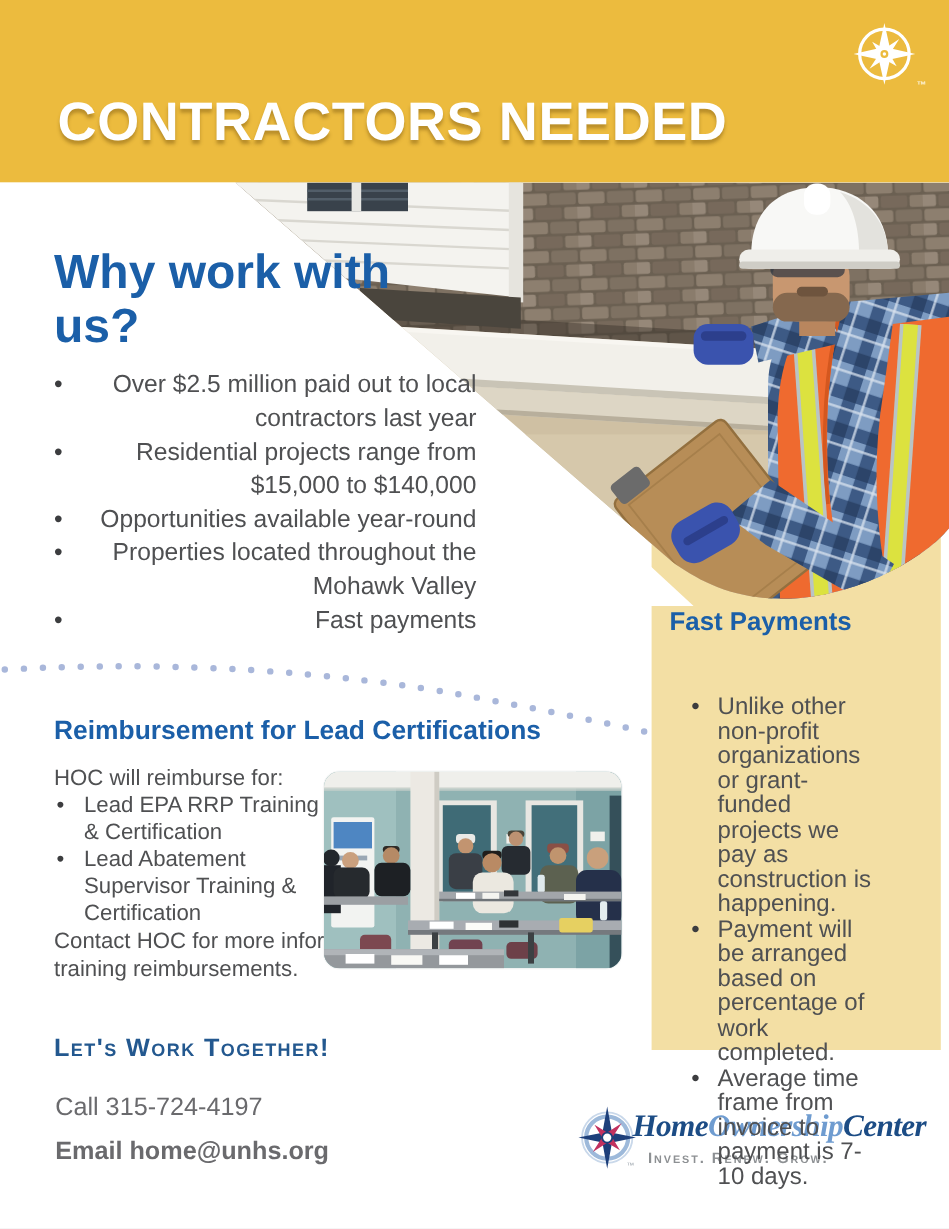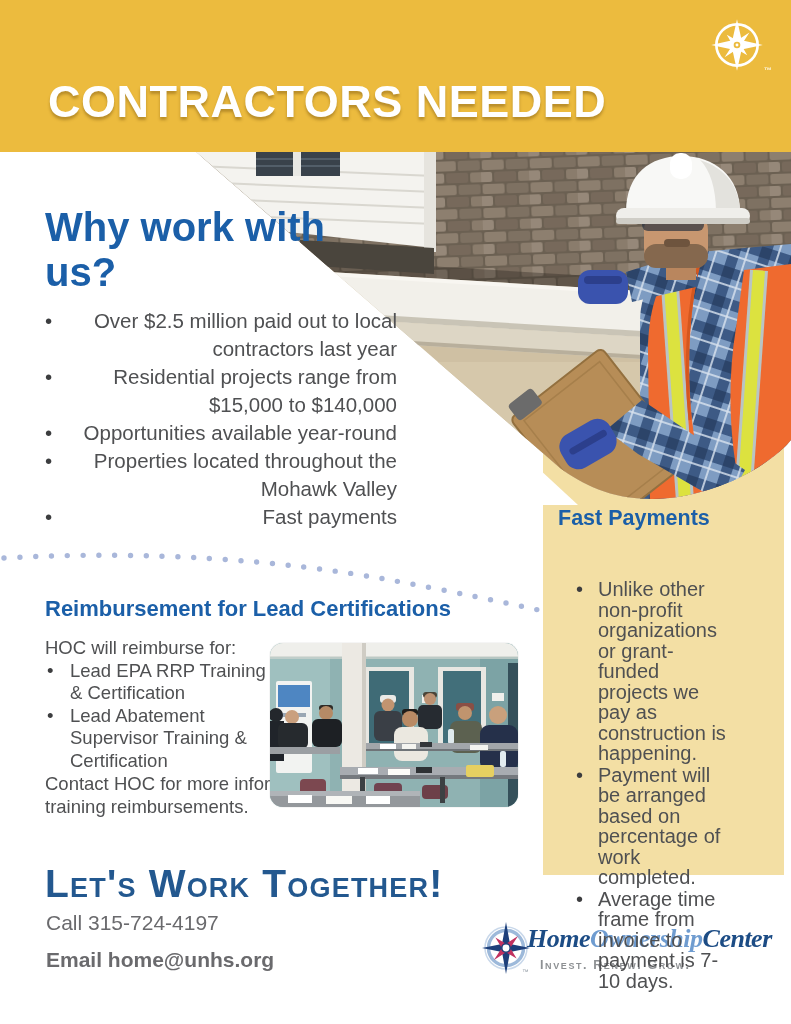--- a/index.html
+++ b/index.html
@@ -42,21 +42,21 @@
   .lead-intro{margin:0;}
   .lead-body ul{margin:0;padding:0;list-style:none;width:221px;}
   .lead-body li{position:relative;padding-left:25px;}
   .lead-body li::before{content:"\2022";position:absolute;left:2px;top:0;color:#3c3d3f;}
   .lead-outro{margin:1px 0 0 0;width:348px;}
 
   .class-photo{left:270px;top:643px;width:248px;height:164px;border-radius:13px;overflow:hidden;
       z-index:6;box-shadow:0 0 0 1px rgba(0,0,0,.04);}
 
   
-  .cta-heading{left:45px;top:862px;font-size:39px;font-weight:800;color:#23588F;
+  .cta-heading{left:45px;top:862px;font-size:21px;font-weight:800;color:#23588F;
       font-variant:small-caps;letter-spacing:1.2px;white-space:nowrap;z-index:5;}
   .cta-call{left:46px;top:911px;font-size:21px;font-weight:normal;color:#6A6A6D;z-index:5;}
   .cta-email{left:46px;top:948px;font-size:21px;font-weight:bold;color:#6A6A6D;z-index:5;}
 
   
   .footer-logo{left:480px;top:916px;width:306px;height:76px;z-index:5;}
   .compass-footer{position:absolute;left:0;top:4px;width:52px;height:56px;}
   .footer-tm{position:absolute;left:42px;top:52px;font-size:6.5px;color:#9aa3ab;}
   .logo-text{position:absolute;left:47px;top:8px;width:250px;white-space:nowrap;
       font-family:"Liberation Serif",serif;font-style:italic;font-weight:bold;

